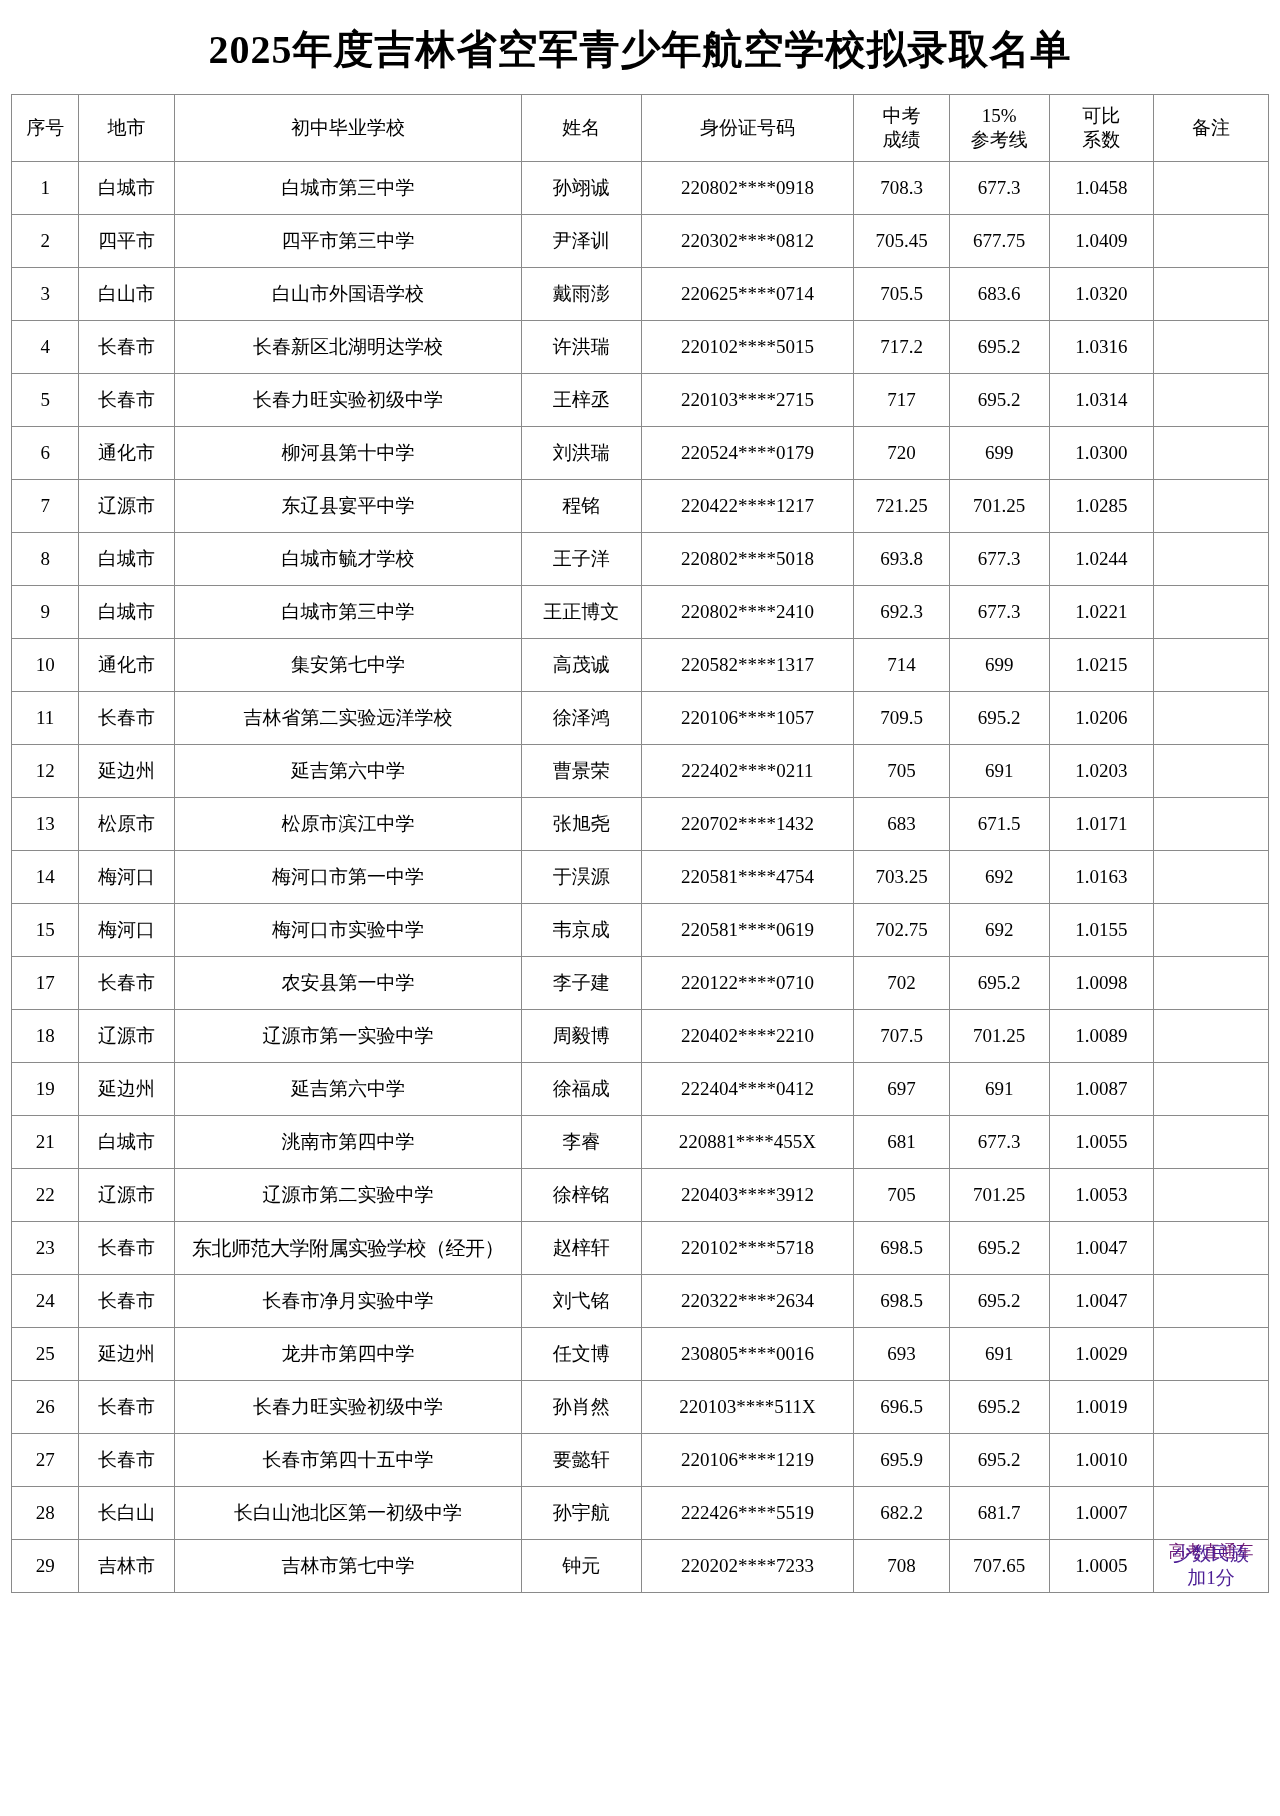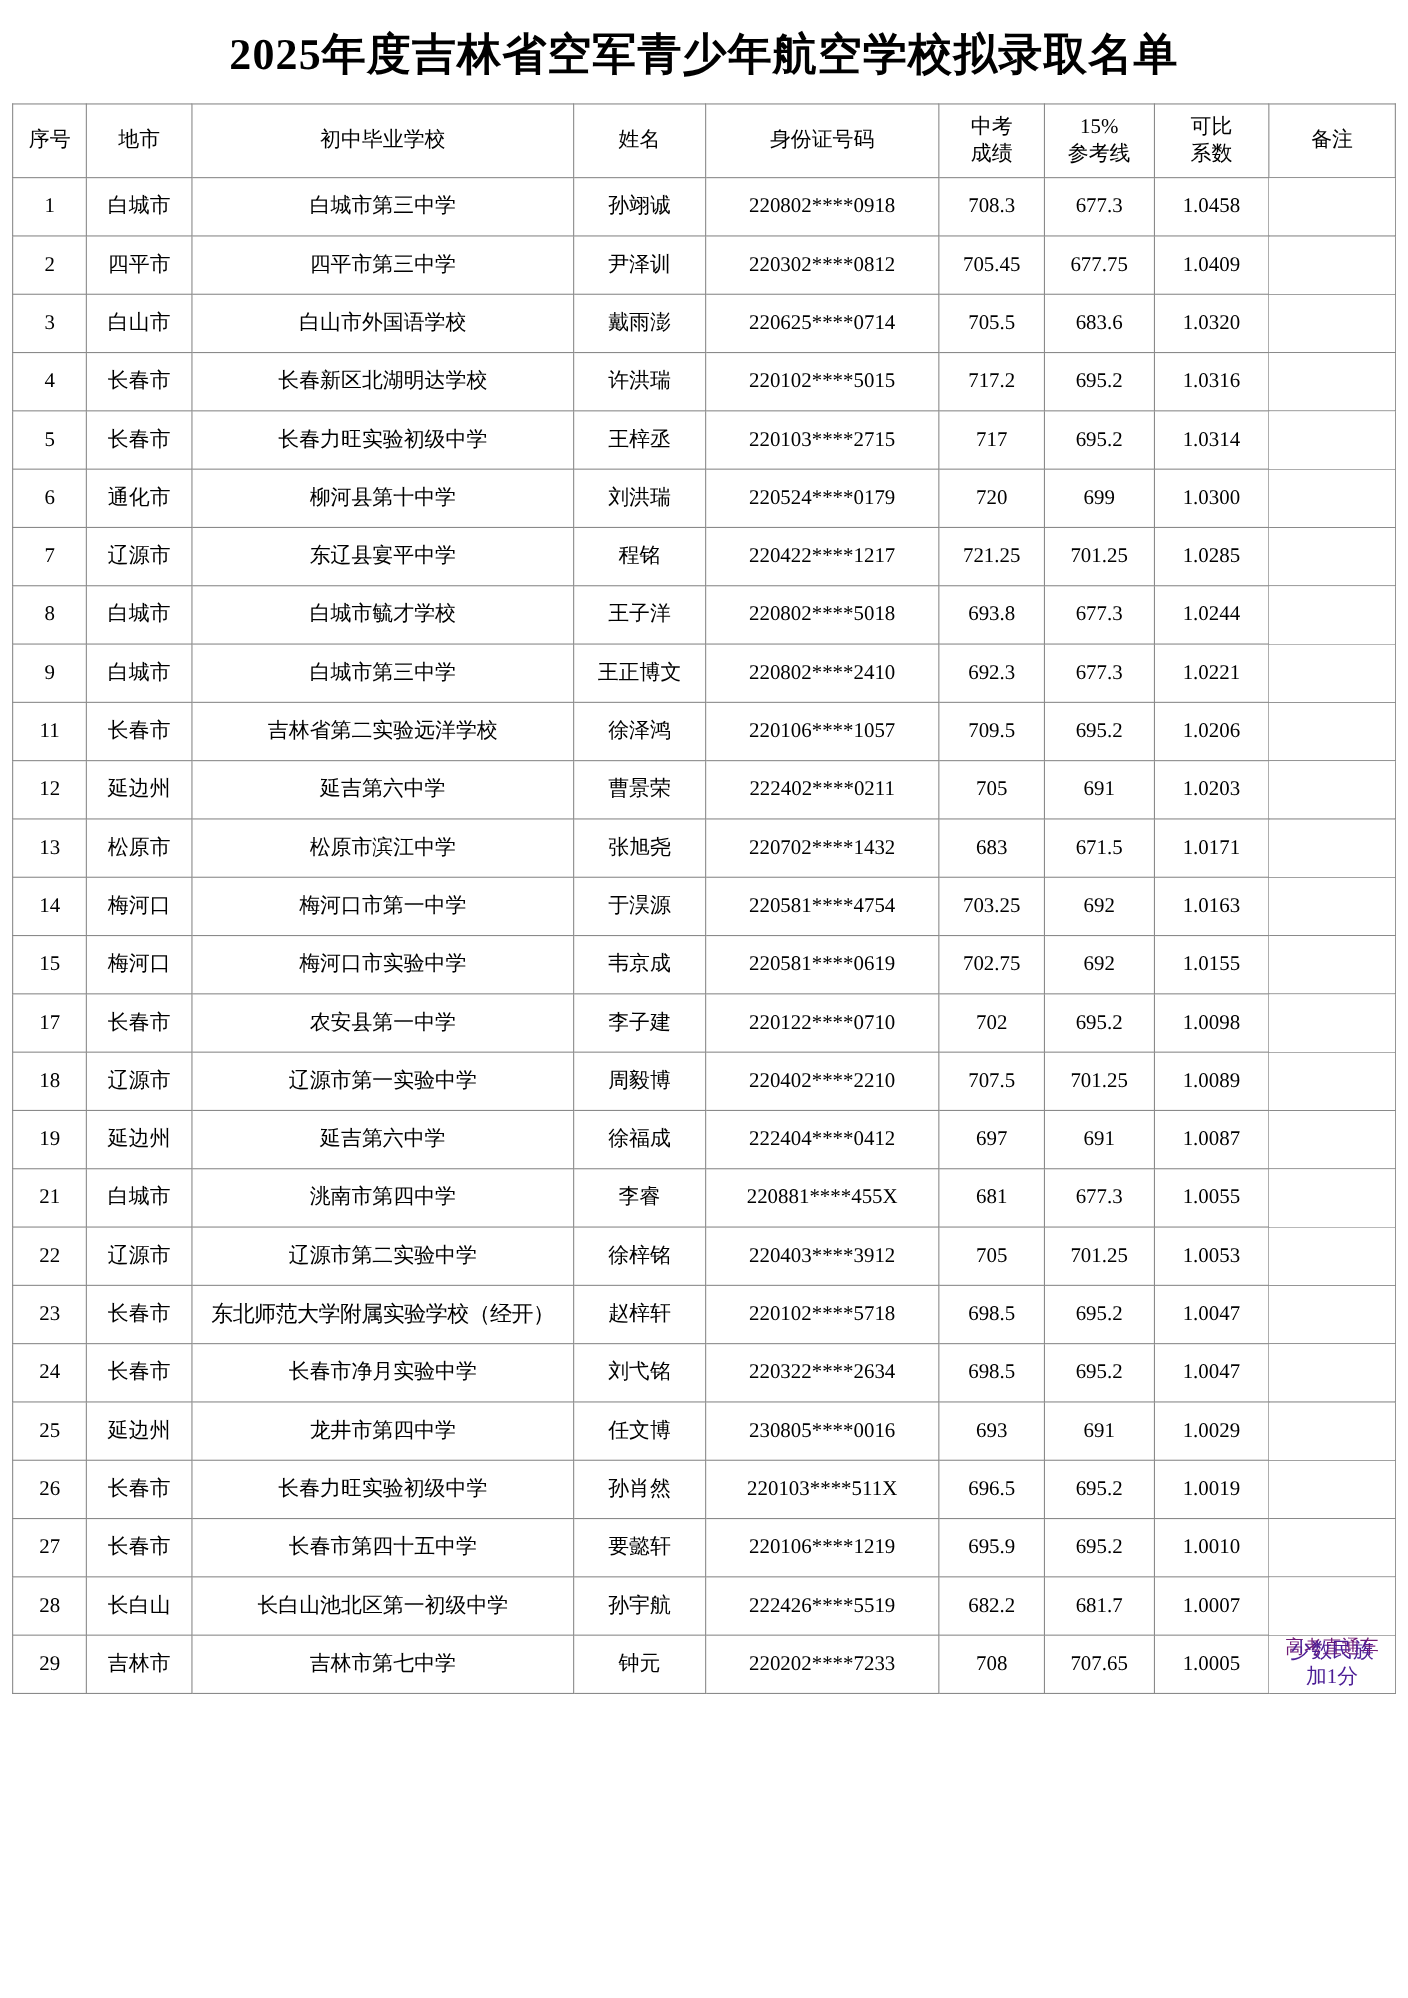--- a/index.html
+++ b/index.html
@@ -251,20 +251,33 @@
           <td>王正博文</td>
           <td class="idnum">220802****2410</td>
           <td>692.3</td>
           <td>677.3</td>
           <td>1.0221</td>
           <td class="remark">
             <span class="remark-text"></span>
           </td>
         </tr>
         <tr>
+          <td>10</td>
+          <td>通化市</td>
+          <td class="school">集安第七中学</td>
+          <td>高茂诚</td>
+          <td class="idnum">220582****1317</td>
+          <td>714</td>
+          <td>699</td>
+          <td>1.0215</td>
+          <td class="remark">
+            <span class="remark-text"></span>
+          </td>
+        </tr>
+        <tr>
           <td>11</td>
           <td>长春市</td>
           <td class="school">吉林省第二实验远洋学校</td>
           <td>徐泽鸿</td>
           <td class="idnum">220106****1057</td>
           <td>709.5</td>
           <td>695.2</td>
           <td>1.0206</td>
           <td class="remark">
             <span class="remark-text"></span>

